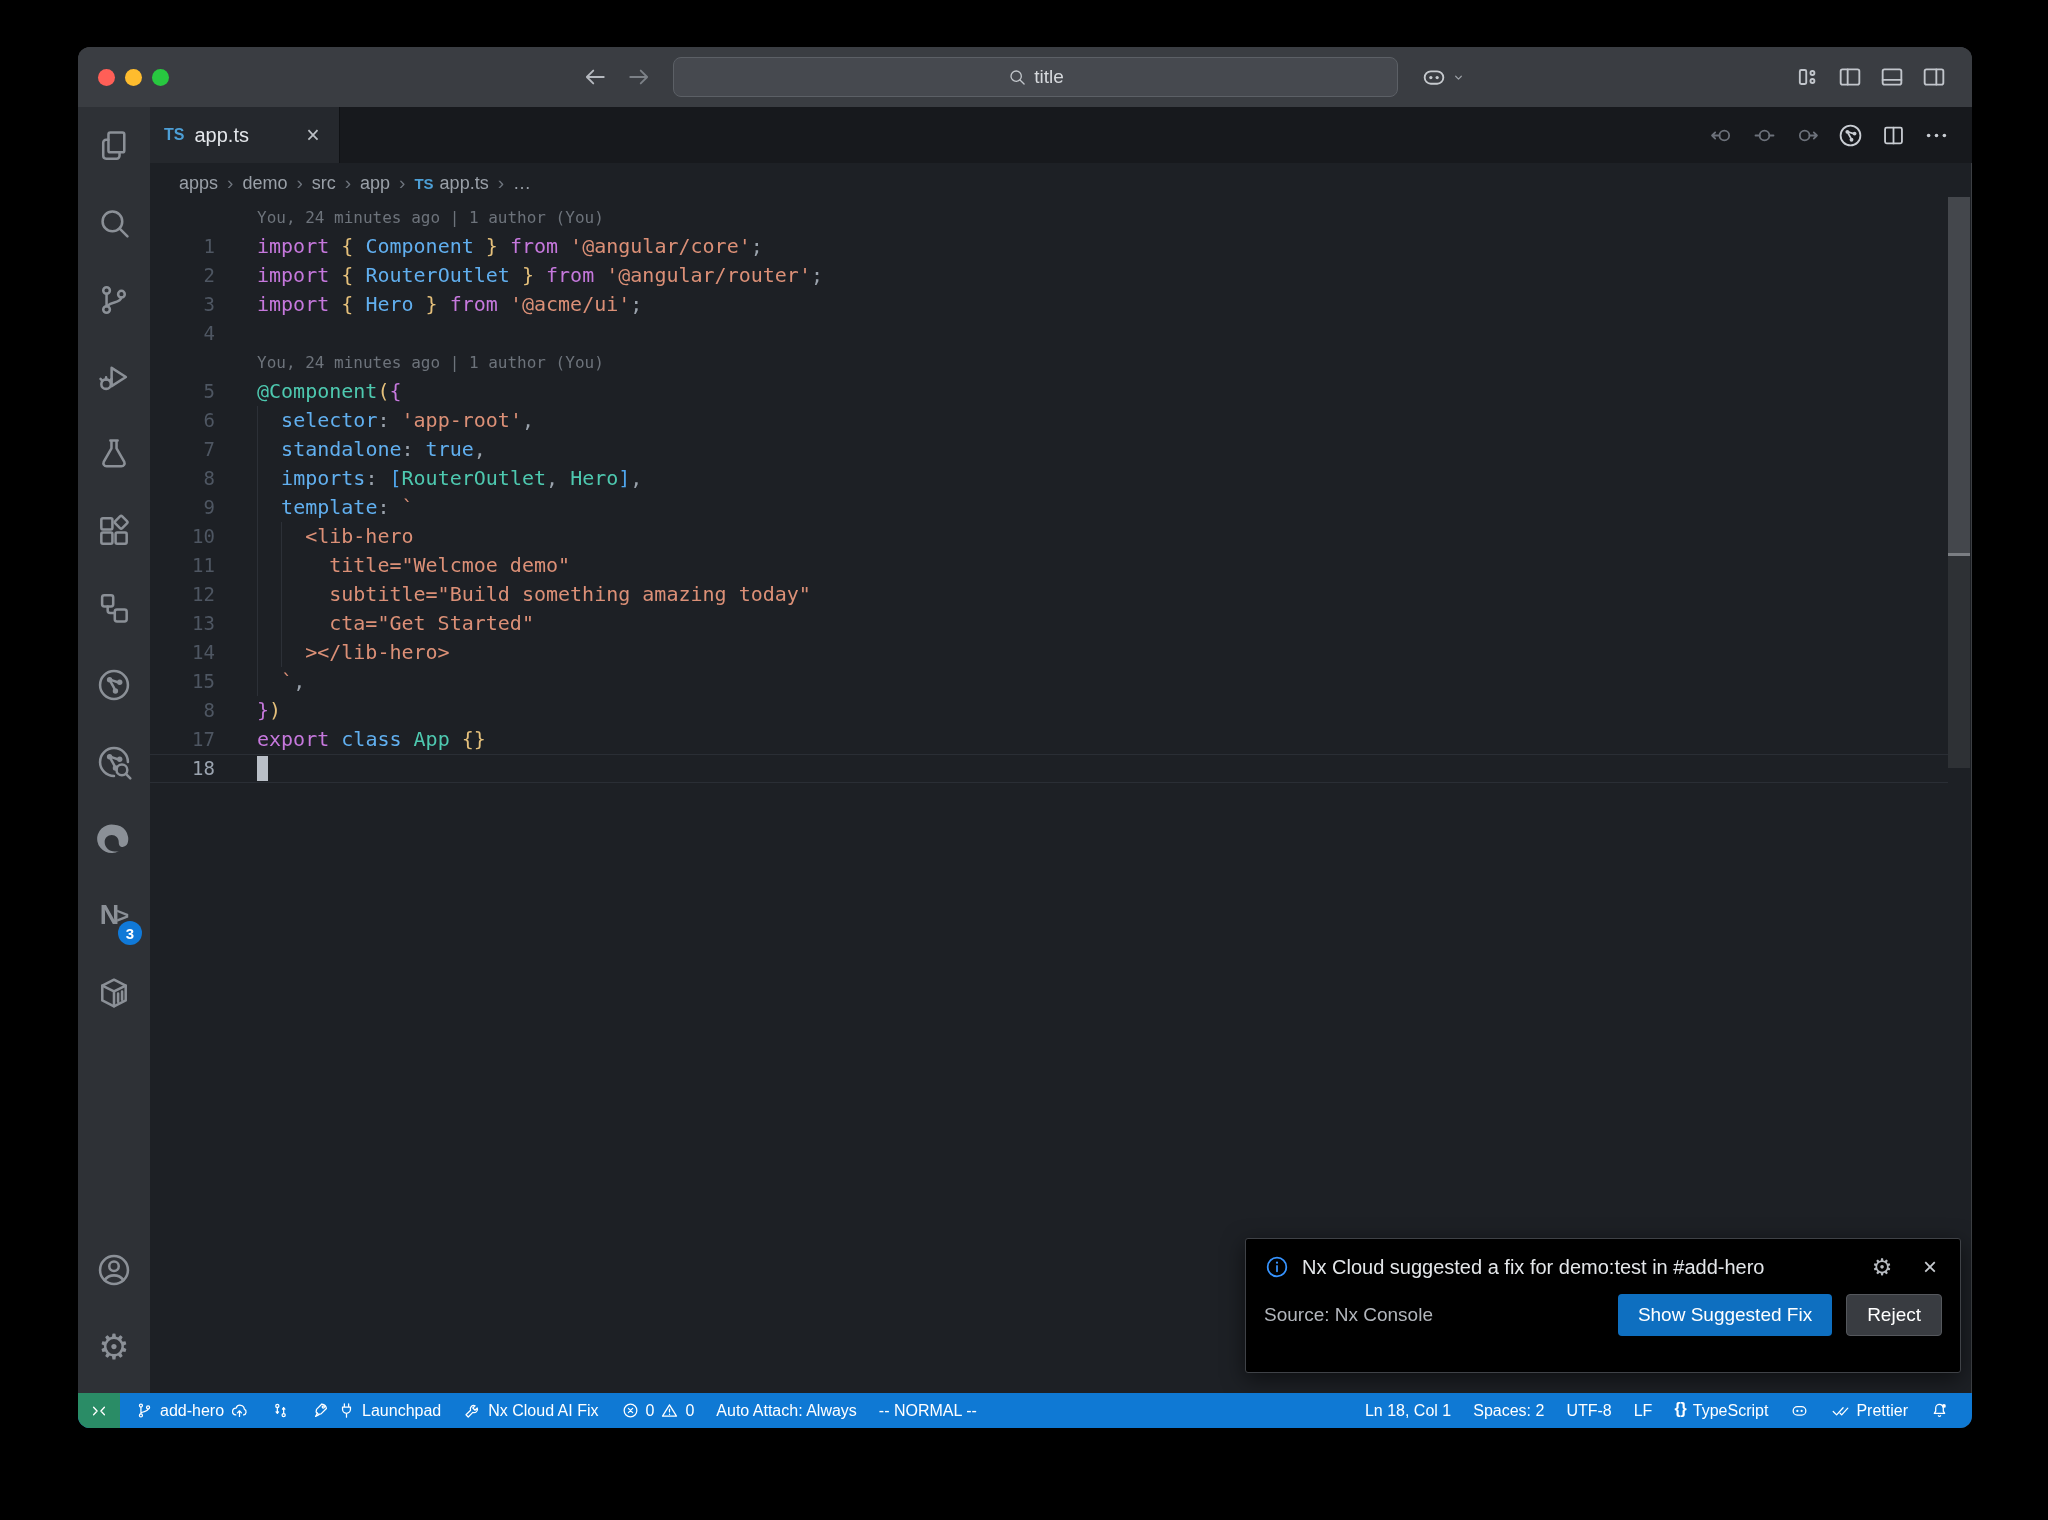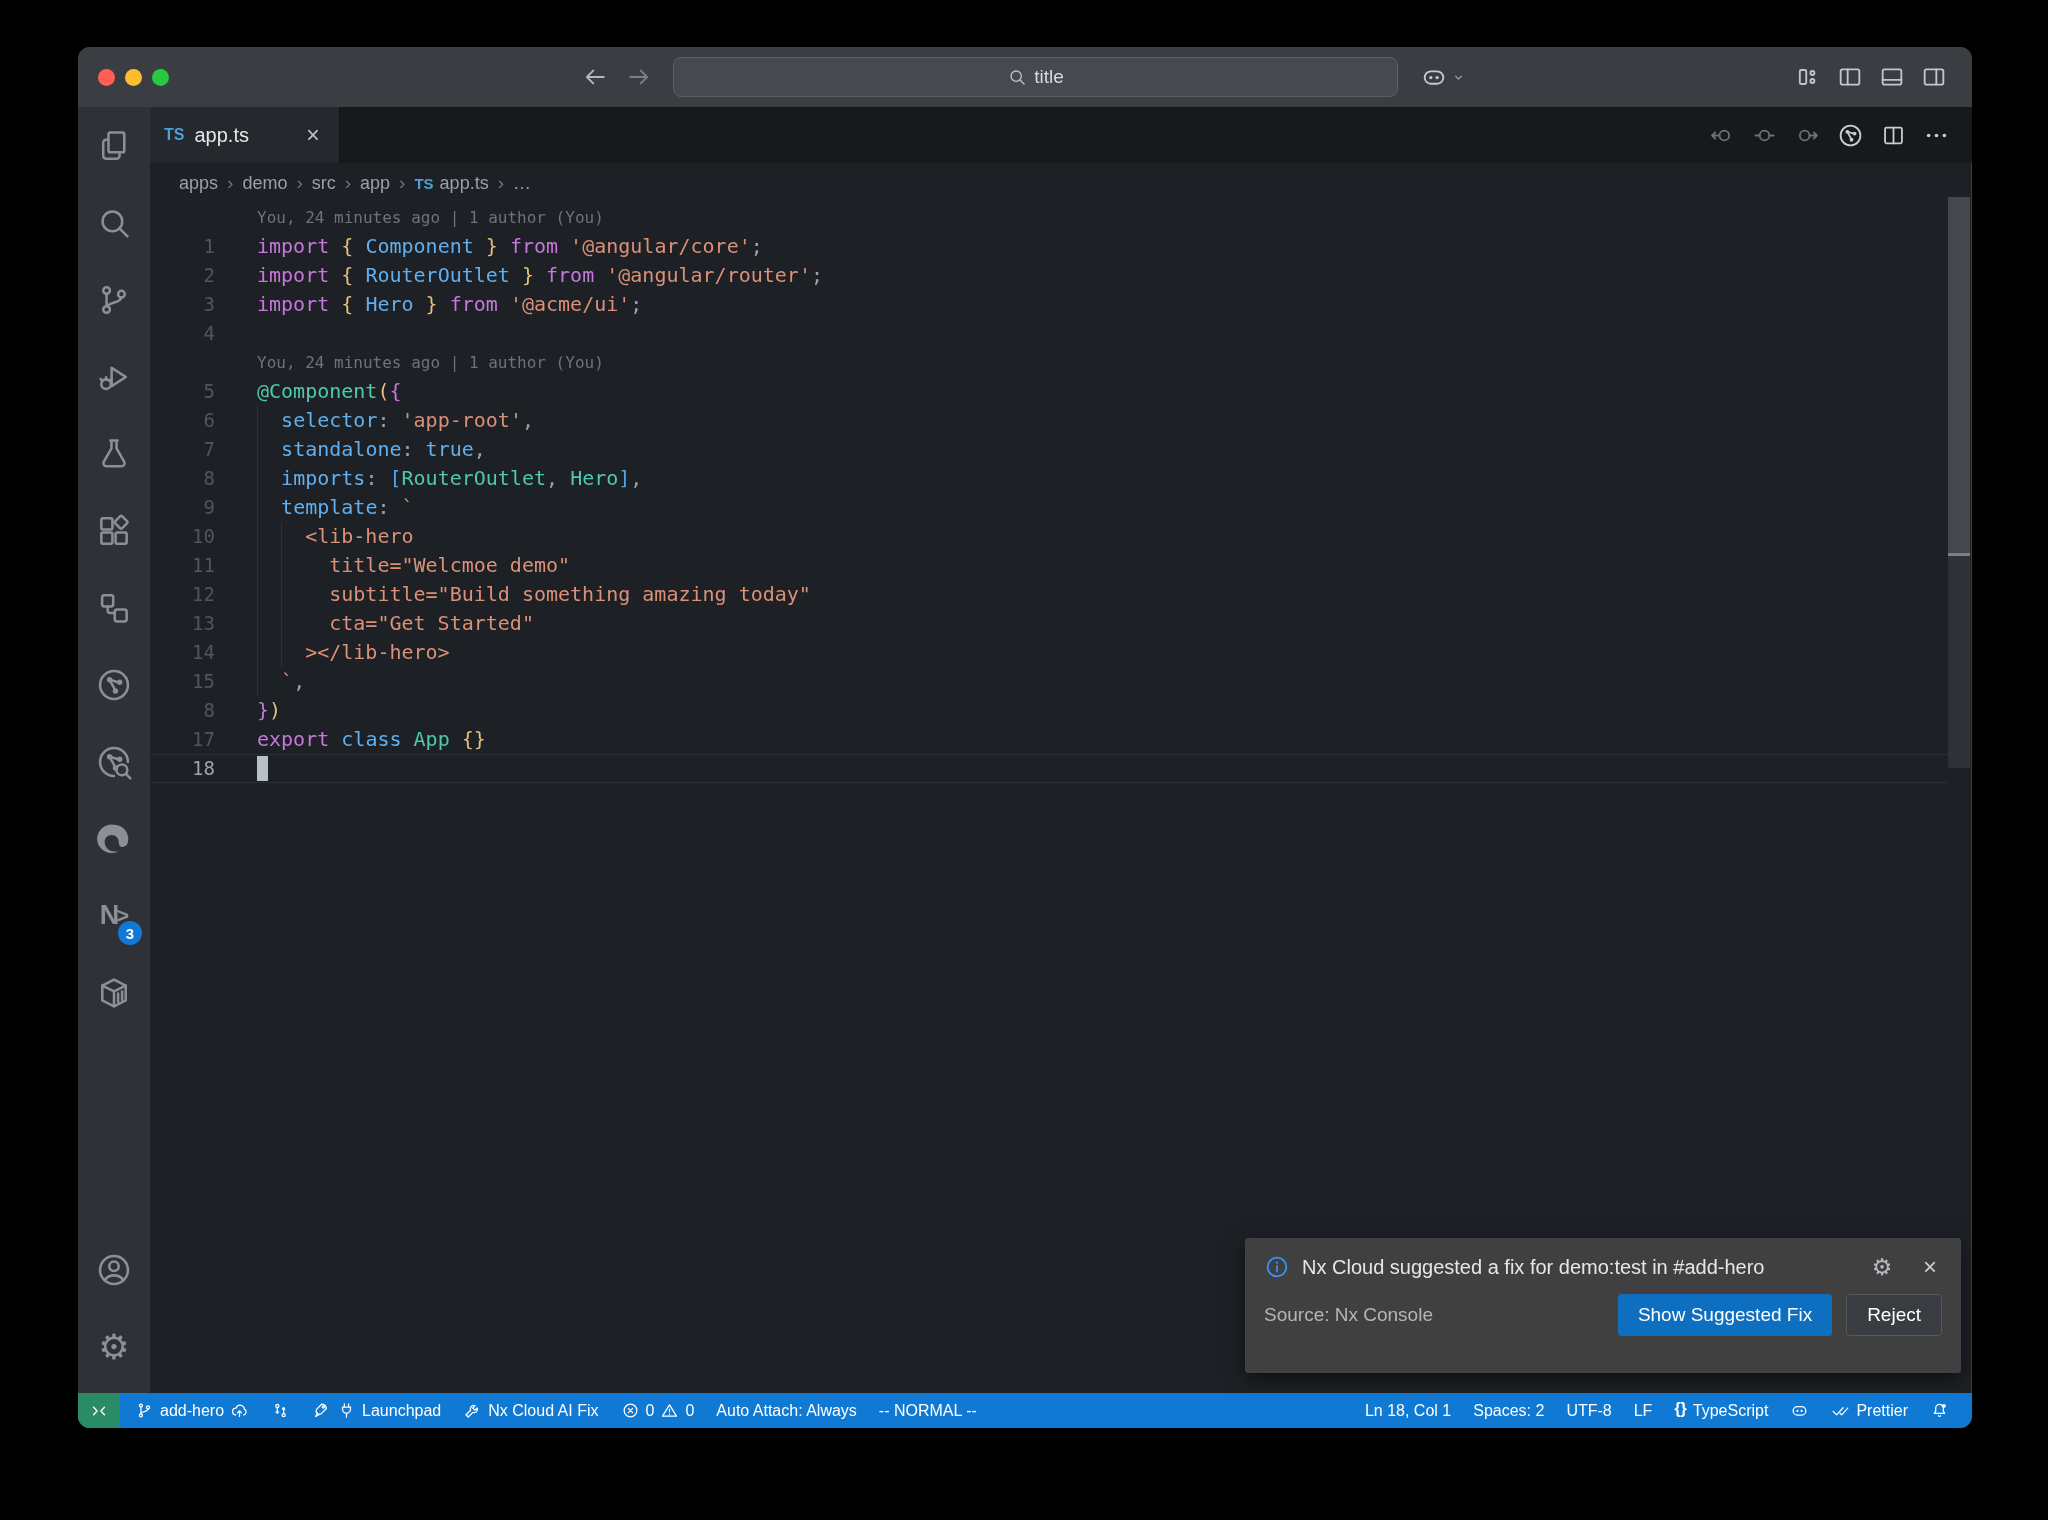--- a/index.html
+++ b/index.html
@@ -70,21 +70,21 @@
   .g-b{left:131px;top:319px;height:145px;}
   .tk-kw{color:var(--tk-kw)}.tk-by{color:var(--tk-by)}.tk-bp{color:var(--tk-bp)}.tk-bb{color:var(--tk-bb)}
   .tk-en{color:var(--tk-en)}.tk-te{color:var(--tk-te)}.tk-st{color:var(--tk-st)}.tk-pt{color:var(--tk-pt)}
 
   
   .sb-thumb{position:absolute;left:1870px;top:150px;width:22px;height:356px;background:#44474c;}
   .sb-marker{position:absolute;left:1870px;top:506px;width:22px;height:3px;background:#7b7e83;}
   .sb-thumb2{position:absolute;left:1870px;top:509px;width:22px;height:212px;background:#2e3135;}
 
   
-  .toast{position:absolute;left:1167px;top:1191px;width:716px;height:135px;background:#404040;
+  .toast{position:absolute;left:1167px;top:1191px;width:716px;height:135px;background:#000000;
     border:1px solid #3f4247;border-radius:3px;box-shadow:0 6px 22px rgba(0,0,0,.55);}
   .toast-top{display:flex;align-items:center;padding:15px 18px 8px 18px;gap:12px;}
   .t-info{width:26px;height:26px;color:var(--c-info);flex:none;}
   .toast-title{color:#e4e7ea;flex:1;font-size:20px;}
   .t-gear{width:24px;height:24px;color:#b6bac0;margin-right:12px;}
   .t-gear.txticon{font-size:23px;line-height:1;display:flex;align-items:center;justify-content:center;}
   .t-close{width:24px;height:24px;color:#c6cacf;font-size:24px;display:flex;align-items:center;justify-content:center;line-height:1;}
   .toast-bottom{display:flex;align-items:center;padding:6px 18px;gap:14px;}
   .toast-source{color:#b2b6bc;font-size:19px;flex:1;}
   .btn{height:42px;display:flex;align-items:center;padding:0 20px;border-radius:4px;font-size:19px;color:#fff;}

